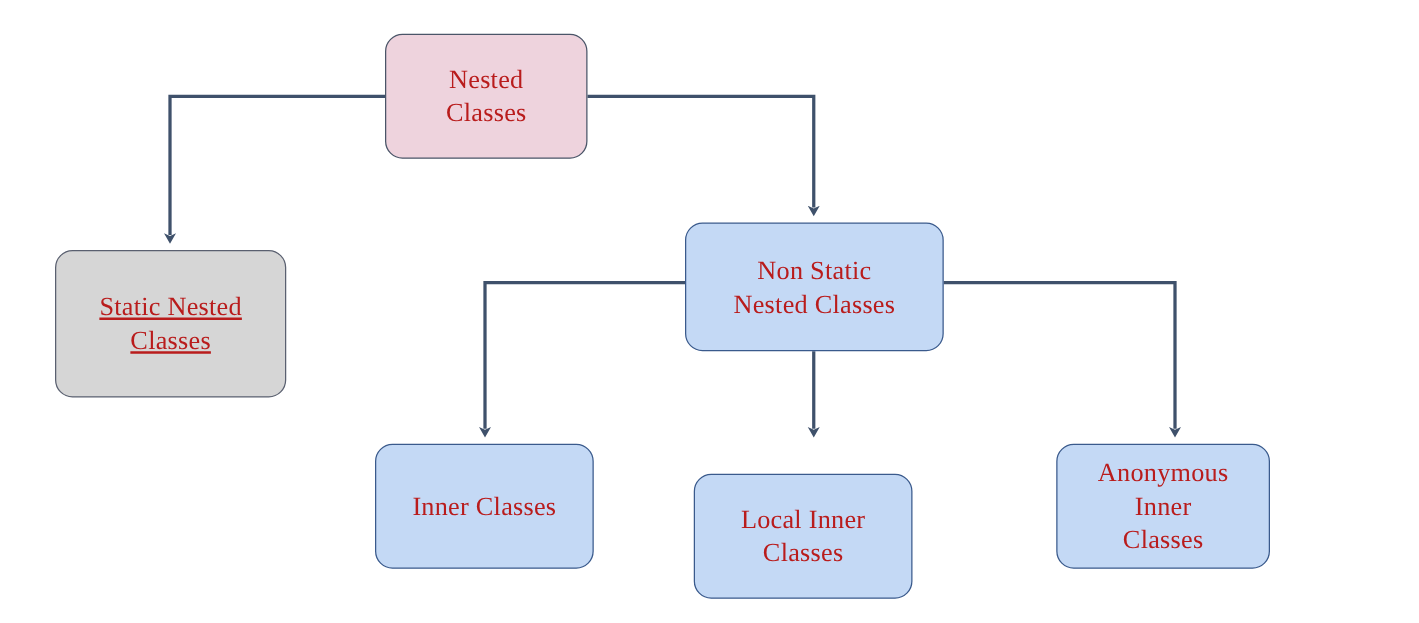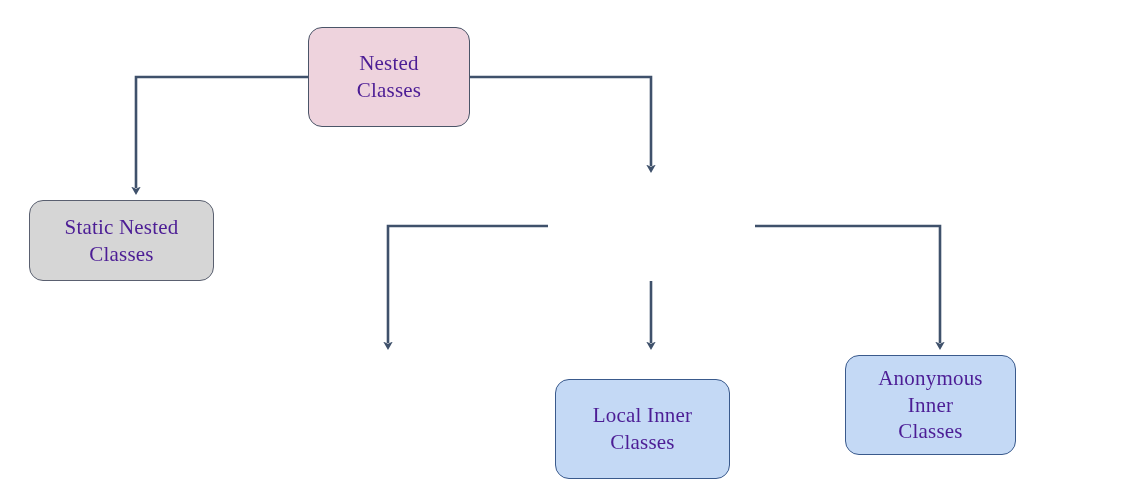--- a/index.html
+++ b/index.html
@@ -26,21 +26,21 @@
   }
   .node {
     position: absolute;
     box-sizing: border-box;
     display: flex;
     align-items: center;
     justify-content: center;
     text-align: center;
     border-radius: 14px;
     border: 1.6px solid #4a5568;
-    color: #4c1d95;
+    color: #b91c1c;
     font-size: 21px;
     line-height: 1.28;
     letter-spacing: 0.2px;
     padding: 4px 8px;
     z-index: 2;
   }
   .node-label {
     display: block;
     white-space: pre-line;
   }
@@ -48,24 +48,25 @@
     background: #eed3dd;
     border-color: #4a5568;
     left: 308px;
     top: 27px;
     width: 162px;
     height: 100px;
   }
   .node.static-nested {
     background: #d6d6d6;
     border-color: #5a6070;
-    left: 29px;
+    left: 44px;
     top: 200px;
     width: 185px;
-    height: 81px;
+    height: 118px;
+    text-decoration: underline;
   }
   .node.non-static {
     background: #c4d9f5;
     border-color: #3a5a8c;
     left: 548px;
     top: 178px;
     width: 207px;
     height: 103px;
   }
   .node.leaf {
@@ -104,21 +105,28 @@
   <div class="node root">
     <span class="node-label">Nested
 Classes</span>
   </div>
 
   <div class="node static-nested">
     <span class="node-label">Static Nested
 Classes</span>
   </div>
 
+  <div class="node non-static">
+    <span class="node-label">Non Static
+Nested Classes</span>
+  </div>
 
+  <div class="node leaf leaf-inner">
+    <span class="node-label">Inner Classes</span>
+  </div>
 
   <div class="node leaf leaf-local">
     <span class="node-label">Local Inner
 Classes</span>
   </div>
 
   <div class="node leaf leaf-anon">
     <span class="node-label">Anonymous Inner
 Classes</span>
   </div>

